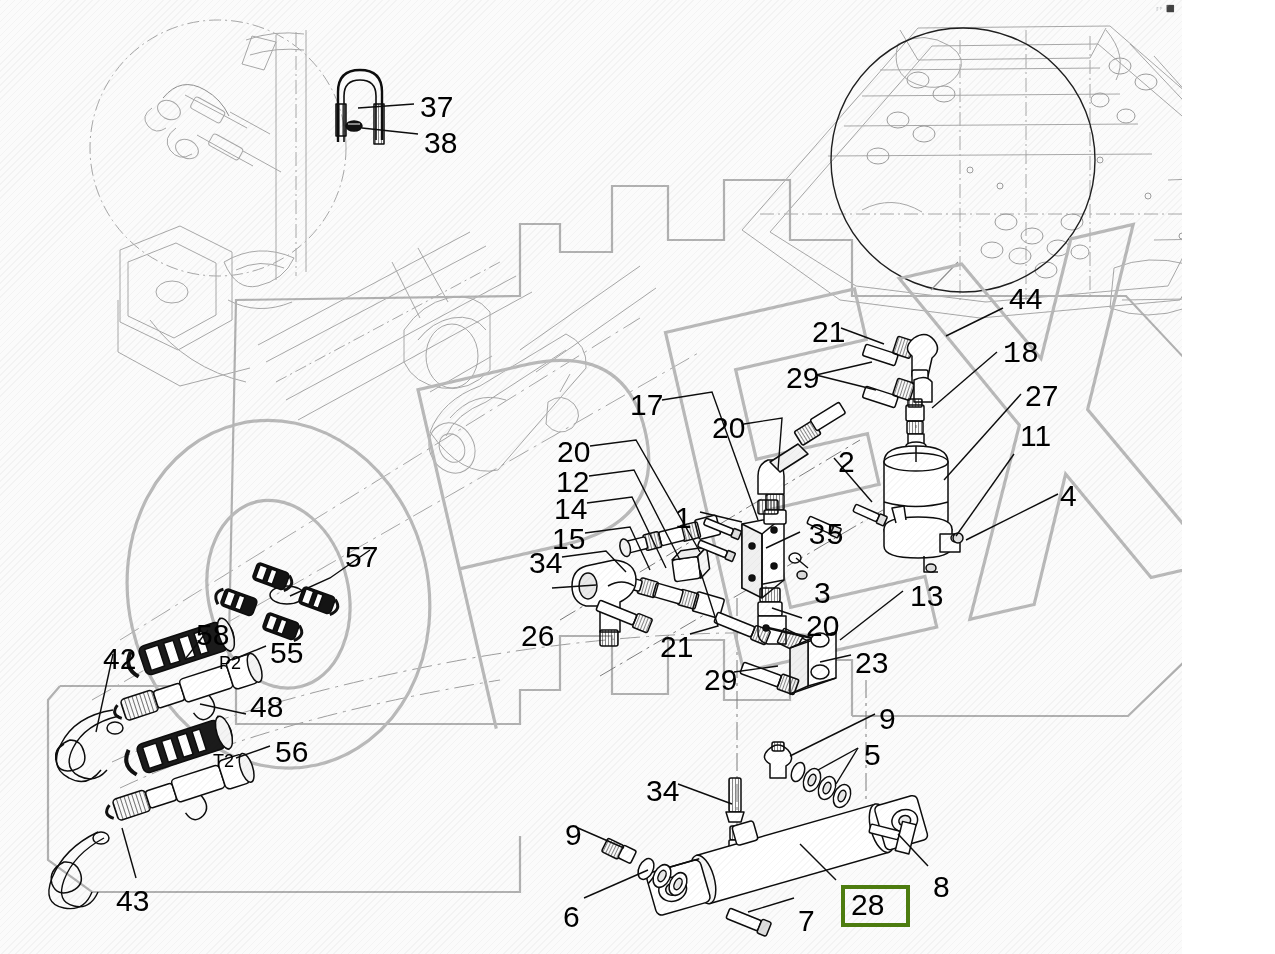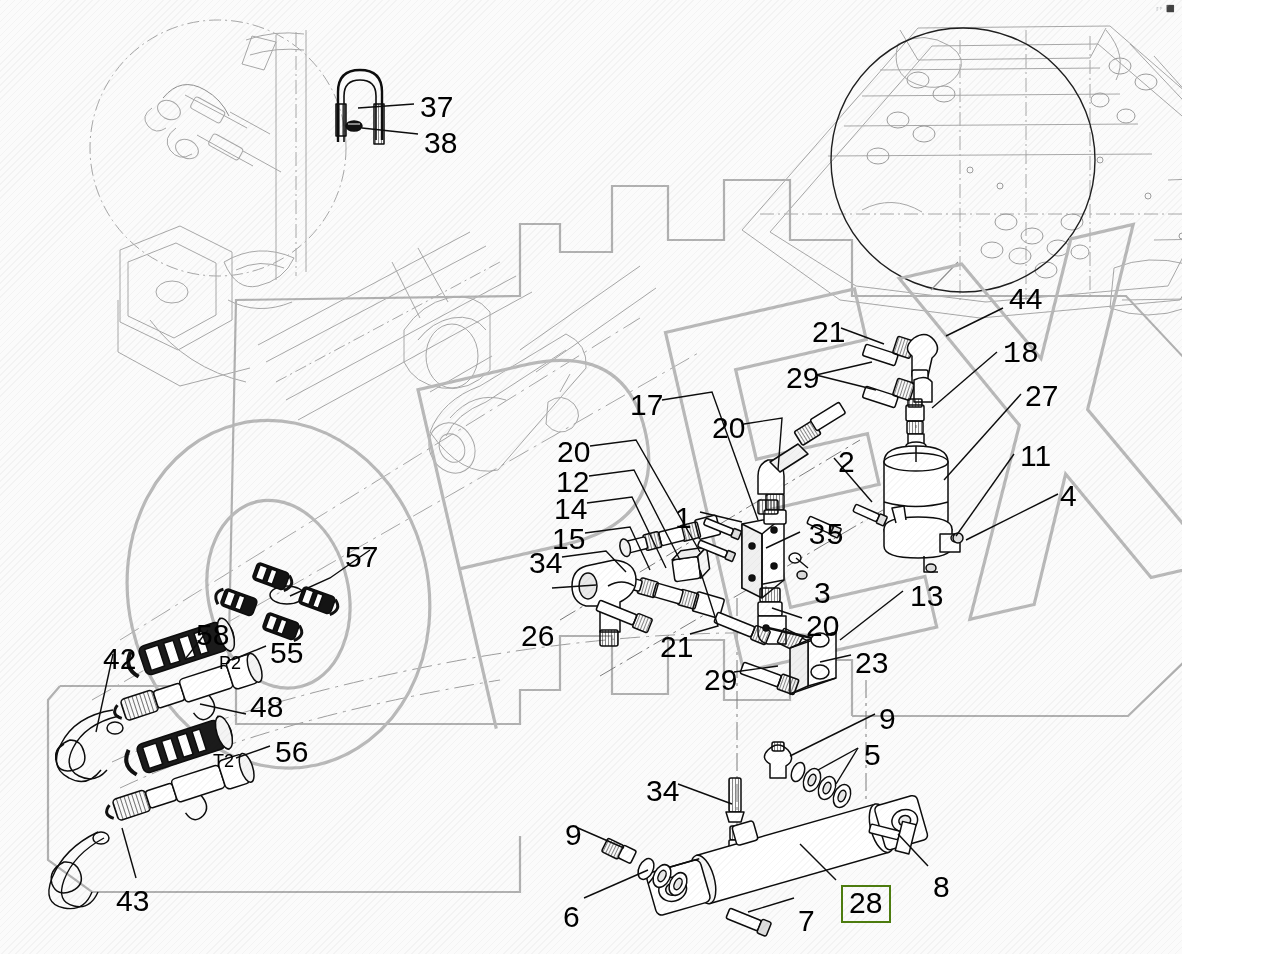--- a/index.html
+++ b/index.html
@@ -24,22 +24,22 @@
     font-family:"Liberation Sans", sans-serif;
     font-size:30px;
     font-weight:400;
     color:#000;
     line-height:1;
     white-space:nowrap;
     letter-spacing:0px;
   }
   .lbl.sm{font-size:18px;}
   .lbl.boxed{
-    border:2px solid #4d7c0f;
-    padding:1px 7px 3px 6px;
+    border:4px solid #4d7c0f;
+    padding:1px 22px 3px 6px;
   }
   .corner-mark{
     position:absolute;right:6px;top:5px;
     font-size:7px;color:#b9bcc0;letter-spacing:1px;
   }
 </style>
 </head>
 <body>
 
 <div id="page">
@@ -560,21 +560,21 @@
       <div class="lbl" style="left: 420px; top: 92px;">37</div>
       <div class="lbl" style="left: 424px; top: 128px;">38</div>
       <div class="lbl" style="left: 1009px; top: 284px;">44</div>
       <div class="lbl" style="left: 812px; top: 317px;">21</div>
       <div class="lbl" style="left: 1003px; top: 339px; font-family: Liberation Mono, monospace;">18</div>
       <div class="lbl" style="left: 786px; top: 363px;">29</div>
       <div class="lbl" style="left: 1025px; top: 381px;">27</div>
       <div class="lbl" style="left: 630px; top: 390px;">17</div>
       <div class="lbl" style="left: 712px; top: 413px;">20</div>
       <div class="lbl" style="left: 838px; top: 447px;">2</div>
-      <div class="lbl" style="left: 1020px; top: 441px;">11</div>
+      <div class="lbl" style="left: 1020px; top: 421px;">11</div>
       <div class="lbl" style="left: 557px; top: 437px;">20</div>
       <div class="lbl" style="left: 556px; top: 467px;">12</div>
       <div class="lbl" style="left: 1060px; top: 481px;">4</div>
       <div class="lbl" style="left: 554px; top: 494px;">14</div>
       <div class="lbl" style="left: 675px; top: 503px;">1</div>
       <div class="lbl" style="left: 808px; top: 521px; font-family: Liberation Mono, monospace;">35</div>
       <div class="lbl" style="left: 552px; top: 524px;">15</div>
       <div class="lbl" style="left: 529px; top: 548px;">34</div>
       <div class="lbl" style="left: 345px; top: 542px;">57</div>
       <div class="lbl" style="left: 814px; top: 578px;">3</div>

